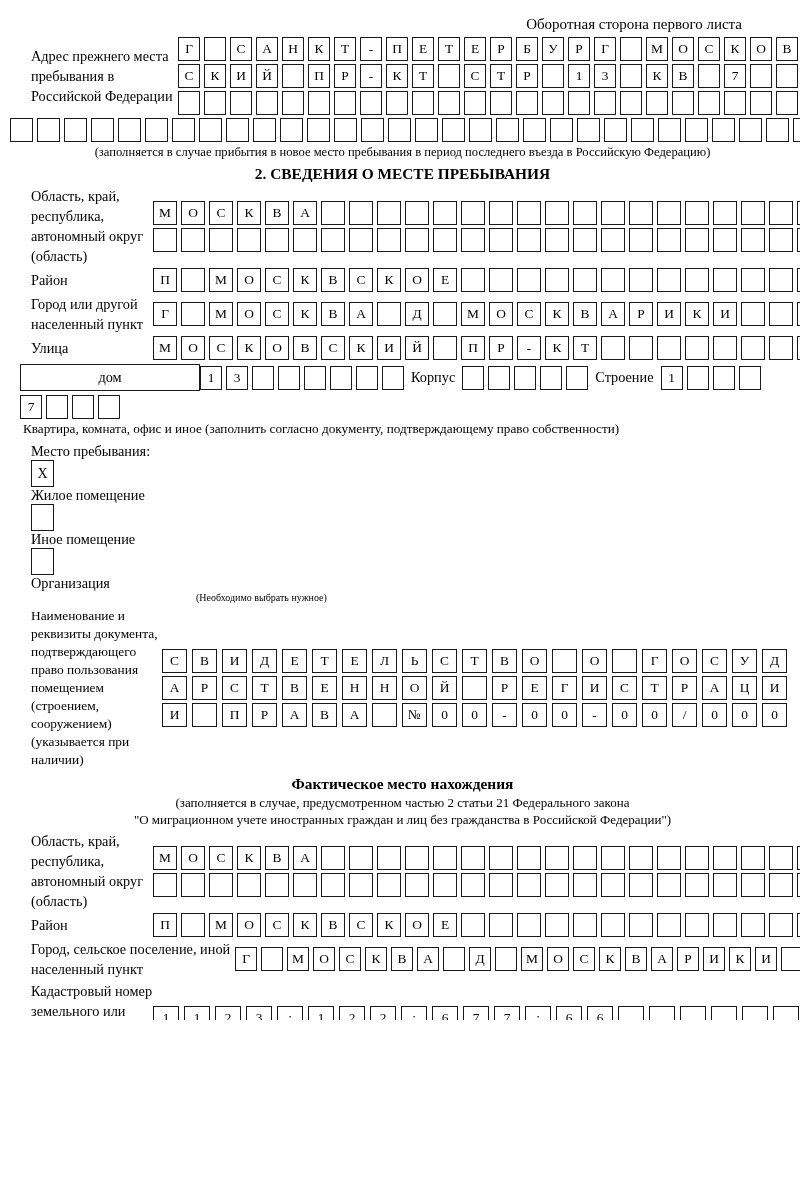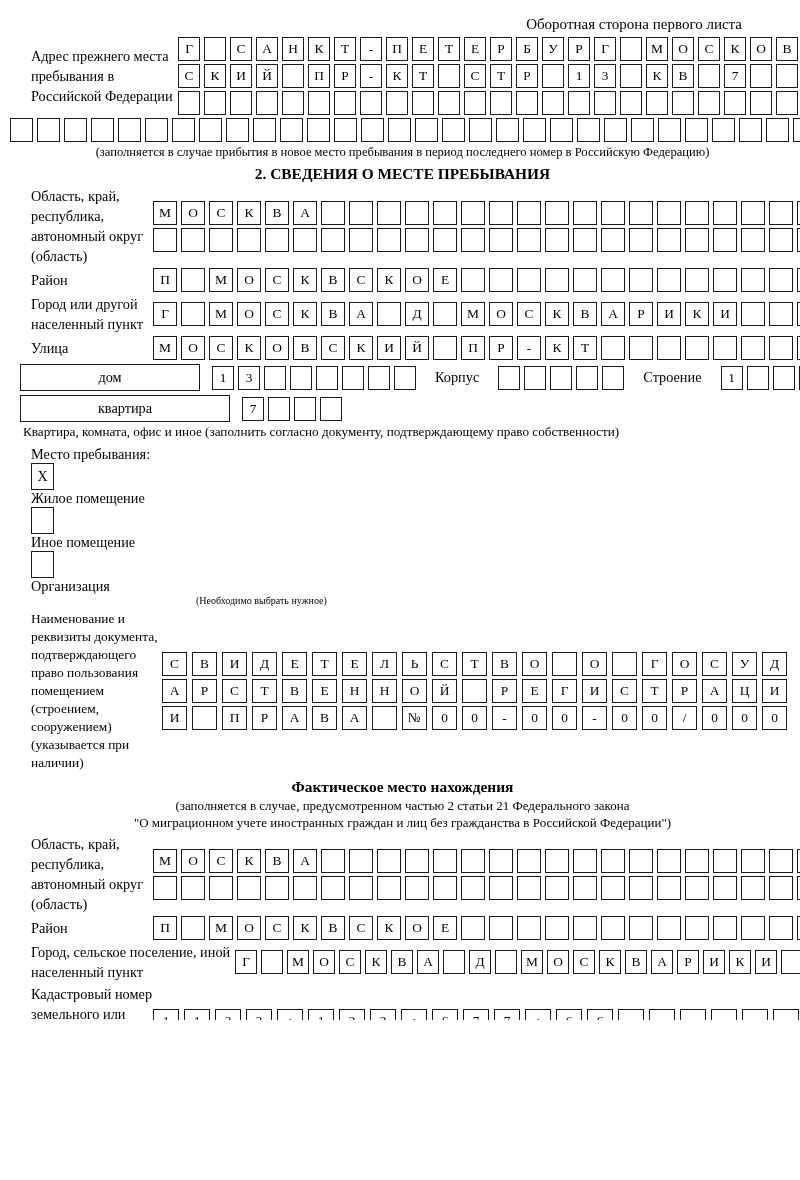--- a/index.html
+++ b/index.html
@@ -21,21 +21,21 @@
   .r-full{--cw:21px;margin-left:-21px;margin-top:3px;}
   .r-sec{--cw:22px;}
   .r-doc{--cw:23px;gap:5px;}
   .r-cad{--cw:24px;gap:5px;}
   .r-city2{--cw:20px;}
   .note{font-size:12.6px;}
   .center{text-align:center;}
   .smallnote{font-size:13.2px;margin-left:-8px;margin-top:2px;}
   .title{font-weight:bold;text-align:center;font-size:15.4px;margin-top:5px;}
   .mt3{margin-top:3px;} .mt4{margin-top:4px;} .mt2{margin-top:2px;} .mt6{margin-top:6px;}
-  .houserow{display:flex;align-items:center;margin-left:-11px;gap:12px;margin-top:4px;}
+  .houserow{display:flex;align-items:center;margin-left:-11px;gap:0;margin-top:4px;}
   .widebox{height:25px;border:1.6px solid #1a1a1a;display:flex;align-items:center;justify-content:center;
            font-size:14.3px;flex:none;background:#fff;}
   .dom-box{width:178px;}
   .kv-box{width:208px;}
   .inlbl{font-size:14.3px;margin:0 7px;white-space:nowrap;}
   .stayrow{display:flex;align-items:flex-start;font-size:14.3px;margin-top:6px;flex-direction:column;}
   .chk{flex:none;width:21px;height:25px;border:1.6px solid #1a1a1a;display:flex;align-items:center;
        justify-content:center;font-size:14px;background:#fff;}
   .staynote{font-size:10px;margin-left:165px;width:230px;text-align:left;}
   .factnotes{font-size:13px;line-height:16.5px;}
@@ -159,21 +159,21 @@
         <span class="cell"></span>
         <span class="cell"></span>
         <span class="cell"></span>
         <span class="cell"></span>
         <span class="cell"></span>
         <span class="cell"></span>
         <span class="cell"></span>
         <span class="cell"></span>
         <span class="cell"></span>
       </div>
-    <div class="note center mt3">(заполняется в случае прибытия в новое место пребывания в период последнего номер в Российскую Федерацию)</div>
+    <div class="note center mt3">(заполняется в случае прибытия в новое место пребывания в период последнего въезда в Российскую Федерацию)</div>
 
     <div class="title">2. СВЕДЕНИЯ О МЕСТЕ ПРЕБЫВАНИЯ</div>
 
     <div class="block mt3">
       <div class="lblcol w-sec">Область, край, республика, автономный округ (область)</div>
       <div class="rows">
         <div class="cellrow r-sec">
             <span class="cell">М</span>
             <span class="cell">О</span>
             <span class="cell">С</span>
@@ -341,21 +341,20 @@
       <span class="inlbl">Строение</span>
       <div class="cellrow r-addr">
           <span class="cell">1</span>
           <span class="cell"></span>
           <span class="cell"></span>
           <span class="cell"></span>
         </div>
     </div>
 
     <div class="houserow">
-      <div class="widebox kv-box">квартира</div>
       <div class="cellrow r-addr">
           <span class="cell">7</span>
           <span class="cell"></span>
           <span class="cell"></span>
           <span class="cell"></span>
         </div>
     </div>
     <div class="smallnote">Квартира, комната, офис и иное (заполнить согласно документу, подтверждающему право собственности)</div>
 
     <div class="stayrow">

